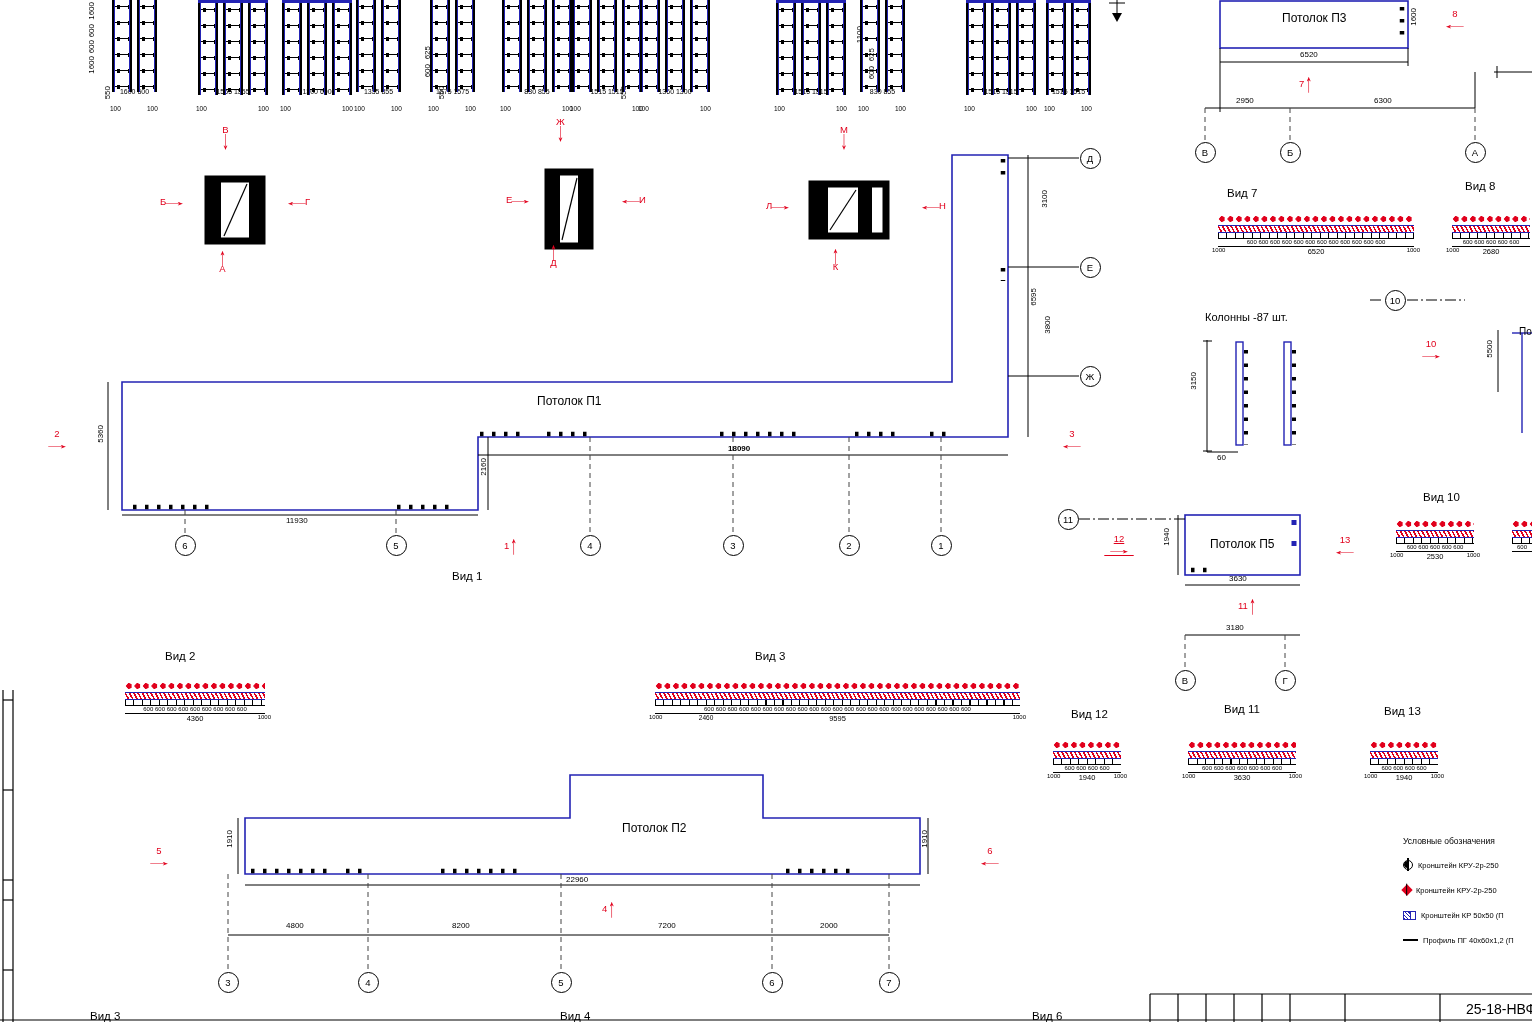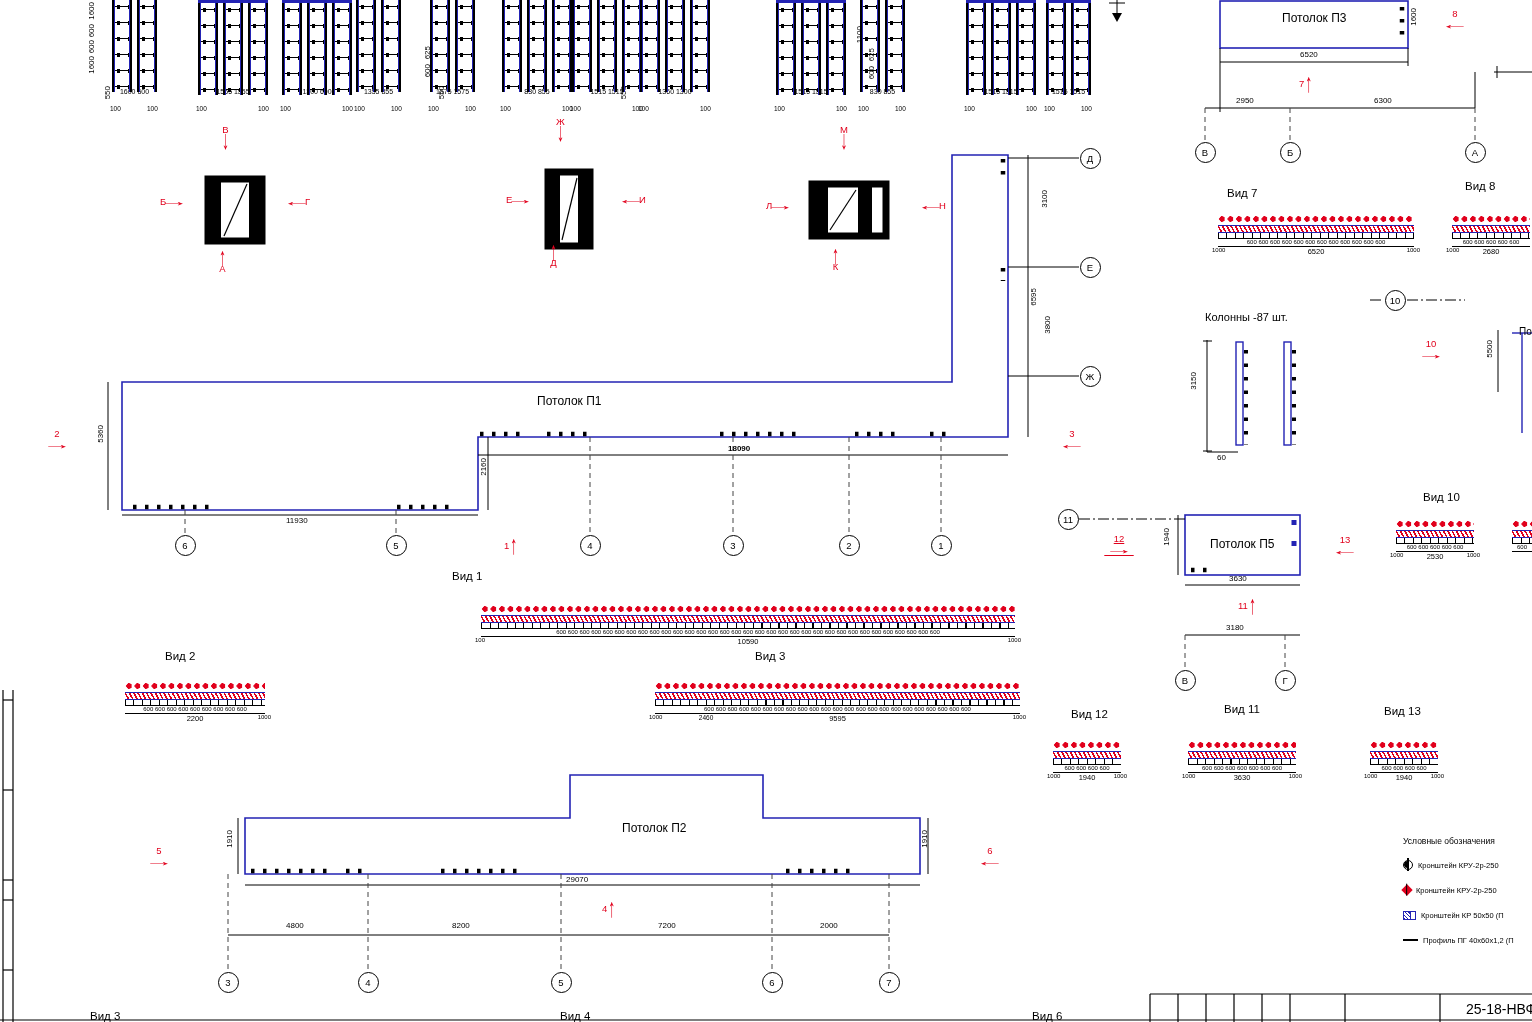--- a/index.html
+++ b/index.html
@@ -266,21 +266,21 @@
       <div class="lbl viewlbl" style="left: 1032px; top: 1010px;">Вид 6</div>
       <div class="lbl dim vert" style="left: 97px; top: 425px;">5360</div>
       <div class="lbl dim" style="left: 286px; top: 517px;">11930</div>
       <div class="lbl dim vert" style="left: 480px; top: 458px;">2160</div>
       <div class="lbl dim" style="left: 728px; top: 445px; font-weight: bold;">18090</div>
       <div class="lbl dim vert" style="left: 1041px; top: 190px;">3100</div>
       <div class="lbl dim vert" style="left: 1030px; top: 288px;">6595</div>
       <div class="lbl dim vert" style="left: 1044px; top: 316px;">3800</div>
       <div class="lbl dim vert" style="left: 226px; top: 830px;">1910</div>
       <div class="lbl dim vert" style="left: 921px; top: 830px;">1910</div>
-      <div class="lbl dim" style="left: 566px; top: 876px;">29070</div>
+      <div class="lbl dim" style="left: 566px; top: 876px;">22960</div>
       <div class="lbl dim" style="left: 286px; top: 922px;">4800</div>
       <div class="lbl dim" style="left: 452px; top: 922px;">8200</div>
       <div class="lbl dim" style="left: 658px; top: 922px;">7200</div>
       <div class="lbl dim" style="left: 820px; top: 922px;">2000</div>
       <div class="lbl dim" style="left: 1300px; top: 51px;">6520</div>
       <div class="lbl dim vert" style="left: 1410px; top: 8px;">1600</div>
       <div class="lbl dim" style="left: 1236px; top: 97px;">2950</div>
       <div class="lbl dim" style="left: 1374px; top: 97px;">6300</div>
       <div class="lbl dim vert" style="left: 1190px; top: 372px;">3150</div>
       <div class="lbl dim" style="left: 1217px; top: 454px;">60</div>
@@ -410,38 +410,27 @@
         <span class="rglyph">→</span>
       </div>
       <div class="slet left" style="left: 924px; top: 200px;">
         <span class="rglyph">←</span>
         <span class="rlbl">Н</span>
       </div>
       <div class="slet up" style="left: 832px; top: 250px;">
         <span class="rglyph">↑</span>
         <span class="rlbl">К</span>
       </div>
-      <div class="strip" style="left: 481px; top: 604px; width: 534px;">
-        <div class="s-diam"></div>
-        <div class="s-hatch"></div>
-        <div class="s-ticks"></div>
-        <div class="s-units">600 600 600 600 600 600 600 600 600 600 600 600 600 600 600 600 600 600 600 600 600 600 600 600 600 600 600 600 600 600 600 600 600</div>
-        <div class="s-dimline">
-          <span class="s-total">10590</span>
-          <span class="s-e1">100</span>
-          <span class="s-e2">1000</span>
-        </div>
-      </div>
       <div class="strip" style="left: 125px; top: 681px; width: 140px;">
         <div class="s-diam"></div>
         <div class="s-hatch"></div>
         <div class="s-ticks"></div>
         <div class="s-units">600 600 600 600 600 600 600 600 600</div>
         <div class="s-dimline">
-          <span class="s-total">2200</span>
+          <span class="s-total">4360</span>
           <span class="s-e2">1000</span>
         </div>
       </div>
       <div class="strip" style="left: 655px; top: 681px; width: 365px;">
         <div class="s-diam"></div>
         <div class="s-hatch"></div>
         <div class="s-ticks"></div>
         <div class="s-units">600 600 600 600 600 600 600 600 600 600 600 600 600 600 600 600 600 600 600 600 600 600 600</div>
         <div class="s-dimline">
           <span class="s-total">9595</span>

